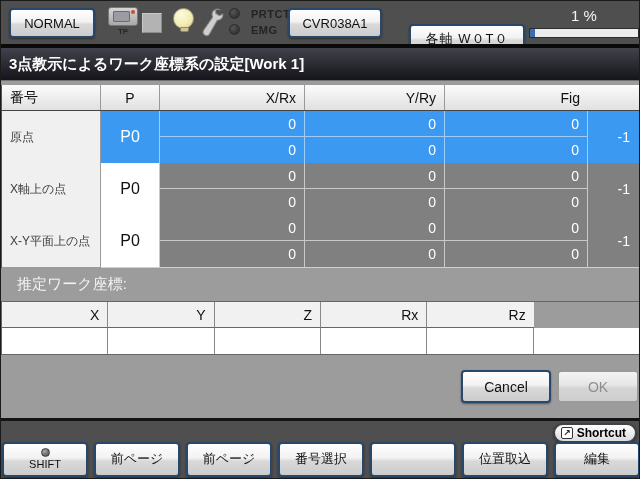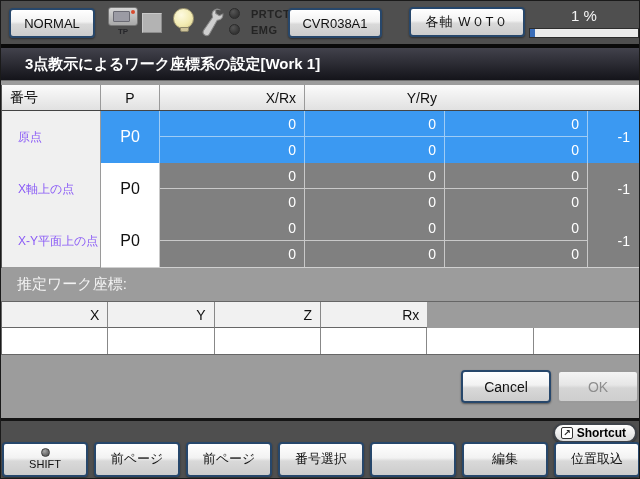--- a/index.html
+++ b/index.html
@@ -13,21 +13,21 @@
   
   .topbar { position:absolute; left:0; top:0; width:640px; height:43px; background:#4f4f4f; }
   .btn3d {
     background:linear-gradient(to bottom,#ffffff 0%,#f2f2f2 45%,#d9d9d9 55%,#cccccc 100%);
     border:2px solid #27476b; border-radius:4px; color:#111;
     font-size:13px; display:flex; align-items:center; justify-content:center;
     box-shadow:0 1px 2px rgba(0,0,0,.45), inset 0 1px 0 #fff; cursor:pointer;
   }
   .btn-normal { position:absolute; left:8px; top:7px; width:86px; height:30px; }
   .btn-program { position:absolute; left:287px; top:7px; width:94px; height:30px; }
-  .btn-mode { position:absolute; left:408px; top:6px; width:116px; height:30px; letter-spacing:1px; }
+  .btn-mode { position:absolute; left:408px; top:23px; width:116px; height:30px; letter-spacing:1px; }
 
   .tp-wrap { position:absolute; left:104px; top:6px; width:36px; text-align:center; }
   .tp-body { position:relative; width:30px; height:19px; margin:0 auto;
     background:linear-gradient(#d6d6d6,#a9a9a9); border:1px solid #777; border-radius:3px; }
   .tp-screen { position:absolute; left:4px; top:3px; width:17px; height:11px;
     background:#9b9ba4; border:1px solid #6b6b74; border-radius:1px; }
   .tp-dot { position:absolute; right:2px; top:2px; width:4px; height:4px; border-radius:50%; background:#d84a2e; }
   .tp-label { font-size:8px; font-weight:bold; color:#26262a; margin-top:1px; }
 
   .sq-icon { position:absolute; left:141px; top:12px; width:20px; height:20px;
@@ -51,36 +51,36 @@
 
   .speed { position:absolute; left:528px; top:3px; width:110px; }
   .speed-text { color:#f4f4f4; font-size:15px; text-align:center; height:24px; line-height:24px; }
   .speed-bar { width:110px; height:10px; background:#ececec; border:1px solid #2d2d2d; }
   .speed-fill { height:100%; width:5px; background:#3a6db8; }
 
   
   .blackline { position:absolute; left:0; top:43px; width:640px; height:4px; background:#0a0a0a; }
   .titlebar { position:absolute; left:0; top:47px; width:640px; height:33px;
     background:linear-gradient(#42424c,#14141a); color:#fff; font-size:15px; font-weight:bold;
-    display:flex; align-items:center; padding-left:24px; border-bottom:1px solid #6f6f6f; }
+    display:flex; align-items:center; padding-left:8px; border-bottom:1px solid #6f6f6f; }
 
   
   .mtable { position:absolute; left:0; top:84px; width:640px; border:1px solid #555; border-top:none; }
   .mrow { display:grid; grid-template-columns:99px 59px 145px 140px 143px 52px; }
   .mhead { height:26px; background:linear-gradient(#fbfbfb,#e1e1e1); border-bottom:1px solid #444; }
   .mhead .hcell { display:flex; align-items:center; font-size:14px; color:#111;
     border-right:1px solid #9a9a9a; padding:0 8px; }
   .mhead .hcell:last-child { border-right:none; }
   .h-left { justify-content:flex-start; }
   .h-center { justify-content:center; }
   .h-right { justify-content:flex-end; }
 
   .drow { height:52px; }
-  .lcell { background:#f0f0f0; color:#8b5cf6; font-size:12px; display:flex; align-items:center;
-    padding-left:16px; border-right:1px solid #9a9a9a; border-bottom:1px solid #9a9a9a; }
+  .lcell { background:#f0f0f0; color:#404040; font-size:12px; display:flex; align-items:center;
+    padding-left:8px; border-right:1px solid #9a9a9a; border-bottom:1px solid #9a9a9a; }
   .pcell { background:#fff; color:#111; font-size:16px; display:flex; align-items:center;
     justify-content:center; border-right:1px solid #c9c9c9; border-bottom:1px solid #d0d0d0; }
   .vcell { background:#808080; border-right:1px solid #c9c9c9; border-bottom:1px solid #d0d0d0; }
   .vcell .sub { height:26px; display:flex; align-items:center; justify-content:flex-end;
     padding-right:8px; color:#fff; font-size:14px; }
   .vcell .sub:first-child { border-bottom:1px solid #c9c9c9; }
   .fcell { background:#808080; color:#fff; font-size:14px; display:flex; align-items:center;
     justify-content:flex-end; padding-right:10px; border-bottom:1px solid #d0d0d0; }
   .drow.selected .pcell, .drow.selected .vcell, .drow.selected .fcell { background:#3b99f2; color:#fff; }
   .drow.selected .pcell { border-right-color:#9fccf5; border-bottom-color:#9fccf5; }
@@ -175,20 +175,21 @@
   <div class="blackline"></div>
 
   <div class="titlebar">3点教示によるワーク座標系の設定[Work 1]</div>
 
   <div class="mtable">
     <div class="mrow mhead">
       <div class="hcell h-left">番号</div>
       <div class="hcell h-center">P</div>
       <div class="hcell h-right">X/Rx</div>
       <div class="hcell h-right">Y/Ry</div>
+      <div class="hcell h-right">Fig</div>
     </div>
 
     <div class="mrow drow selected">
       <div class="lcell">原点</div>
       <div class="pcell">P0</div>
       <div class="vcell">
         <div class="sub">0</div>
         <div class="sub">0</div>
       </div>
       <div class="vcell">
@@ -240,20 +241,21 @@
   </div>
 
   <div class="est-label">推定ワーク座標:</div>
 
   <div class="etable">
     <div class="erow ehead">
       <div class="ecell">X</div>
       <div class="ecell">Y</div>
       <div class="ecell">Z</div>
       <div class="ecell">Rx</div>
+      <div class="ecell">Rz</div>
     </div>
     <div class="erow ebody">
       <div class="ecell"></div>
       <div class="ecell"></div>
       <div class="ecell"></div>
       <div class="ecell"></div>
       <div class="ecell"></div>
       <div class="ecell"></div>
     </div>
   </div>
@@ -270,18 +272,18 @@
     </div>
     <div class="fkeys">
       <div class="btn3d fkey">
         <span class="shift-dot"></span>
         <span class="shift-label">SHIFT</span>
       </div>
       <div class="btn3d fkey">前ページ</div>
       <div class="btn3d fkey">前ページ</div>
       <div class="btn3d fkey">番号選択</div>
       <div class="btn3d fkey"></div>
+      <div class="btn3d fkey">位置取込</div>
       <div class="btn3d fkey">編集</div>
-      <div class="btn3d fkey">位置取込</div>
     </div>
   </div>
 
 </div>
 
 </body></html>

